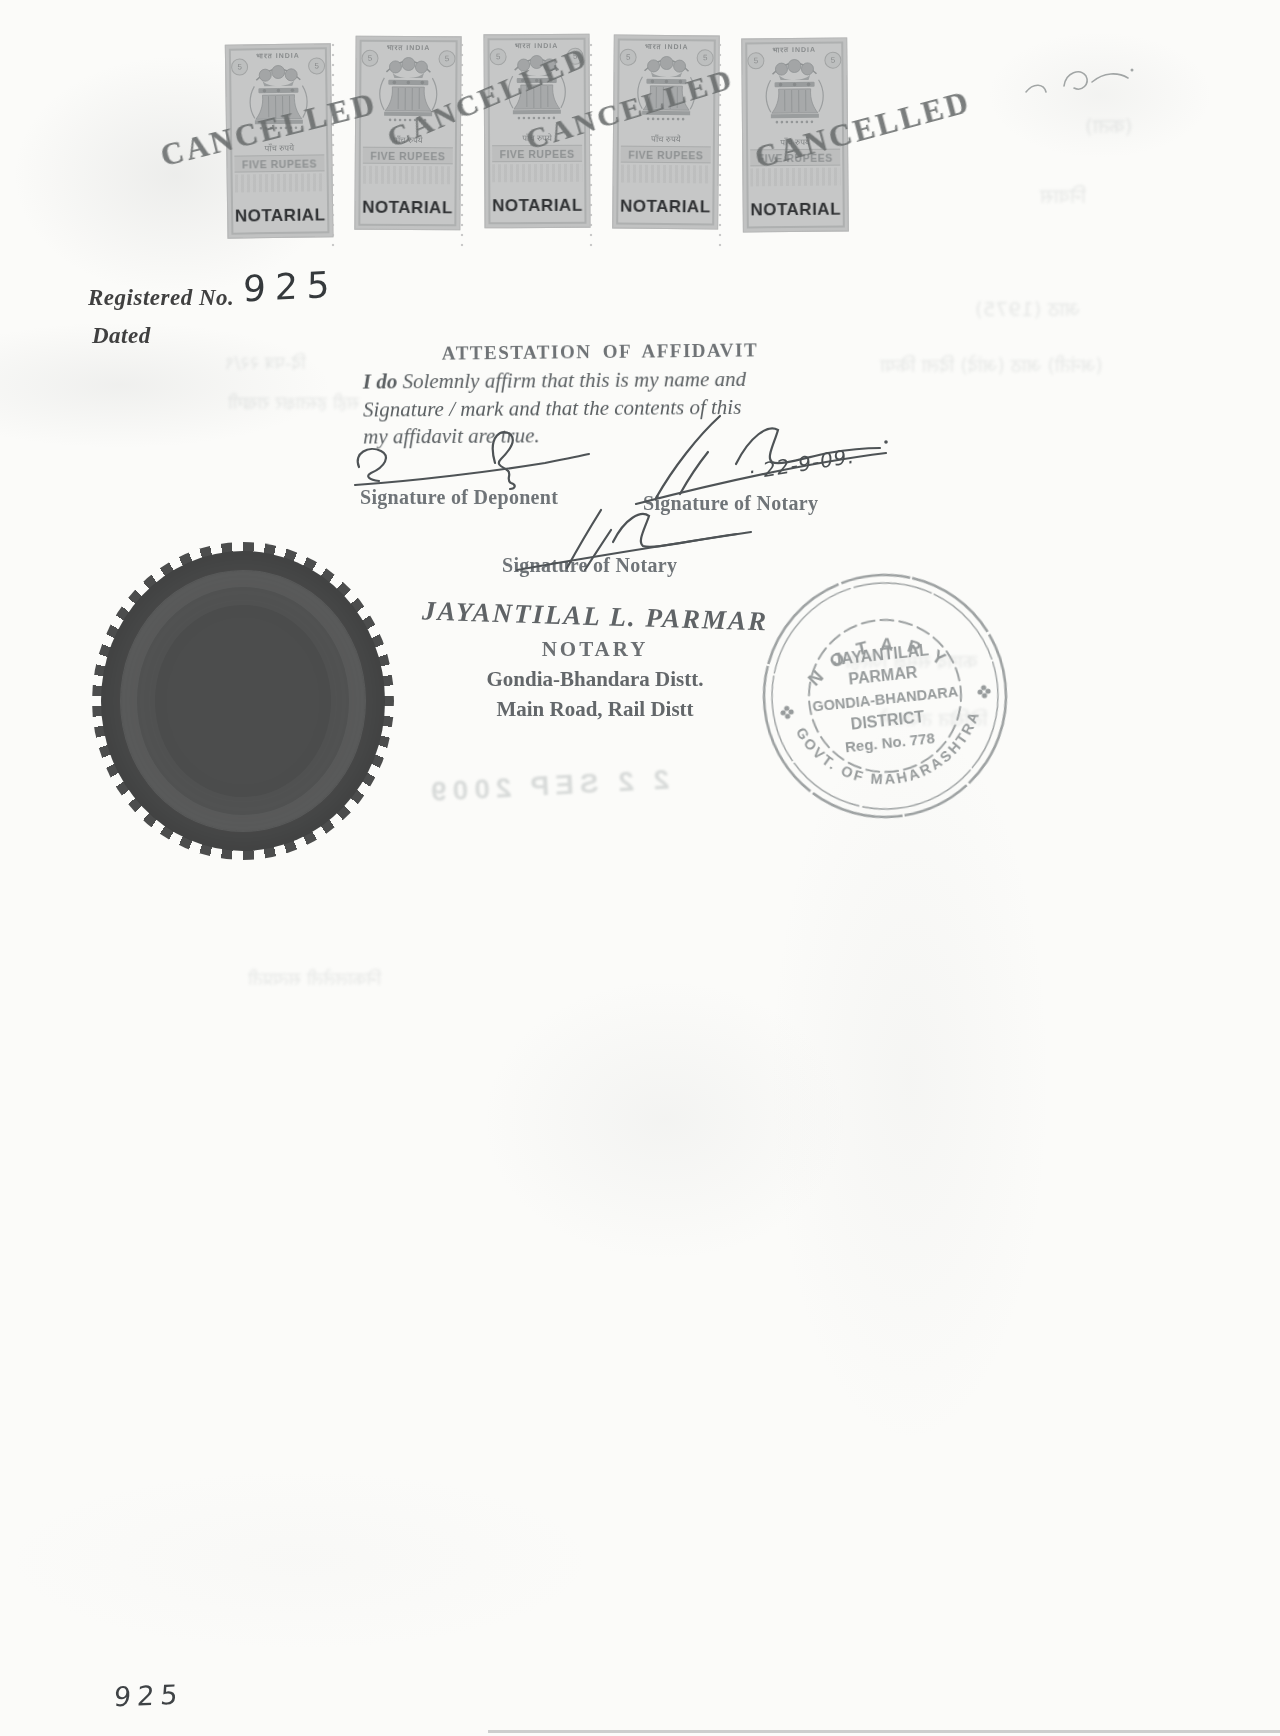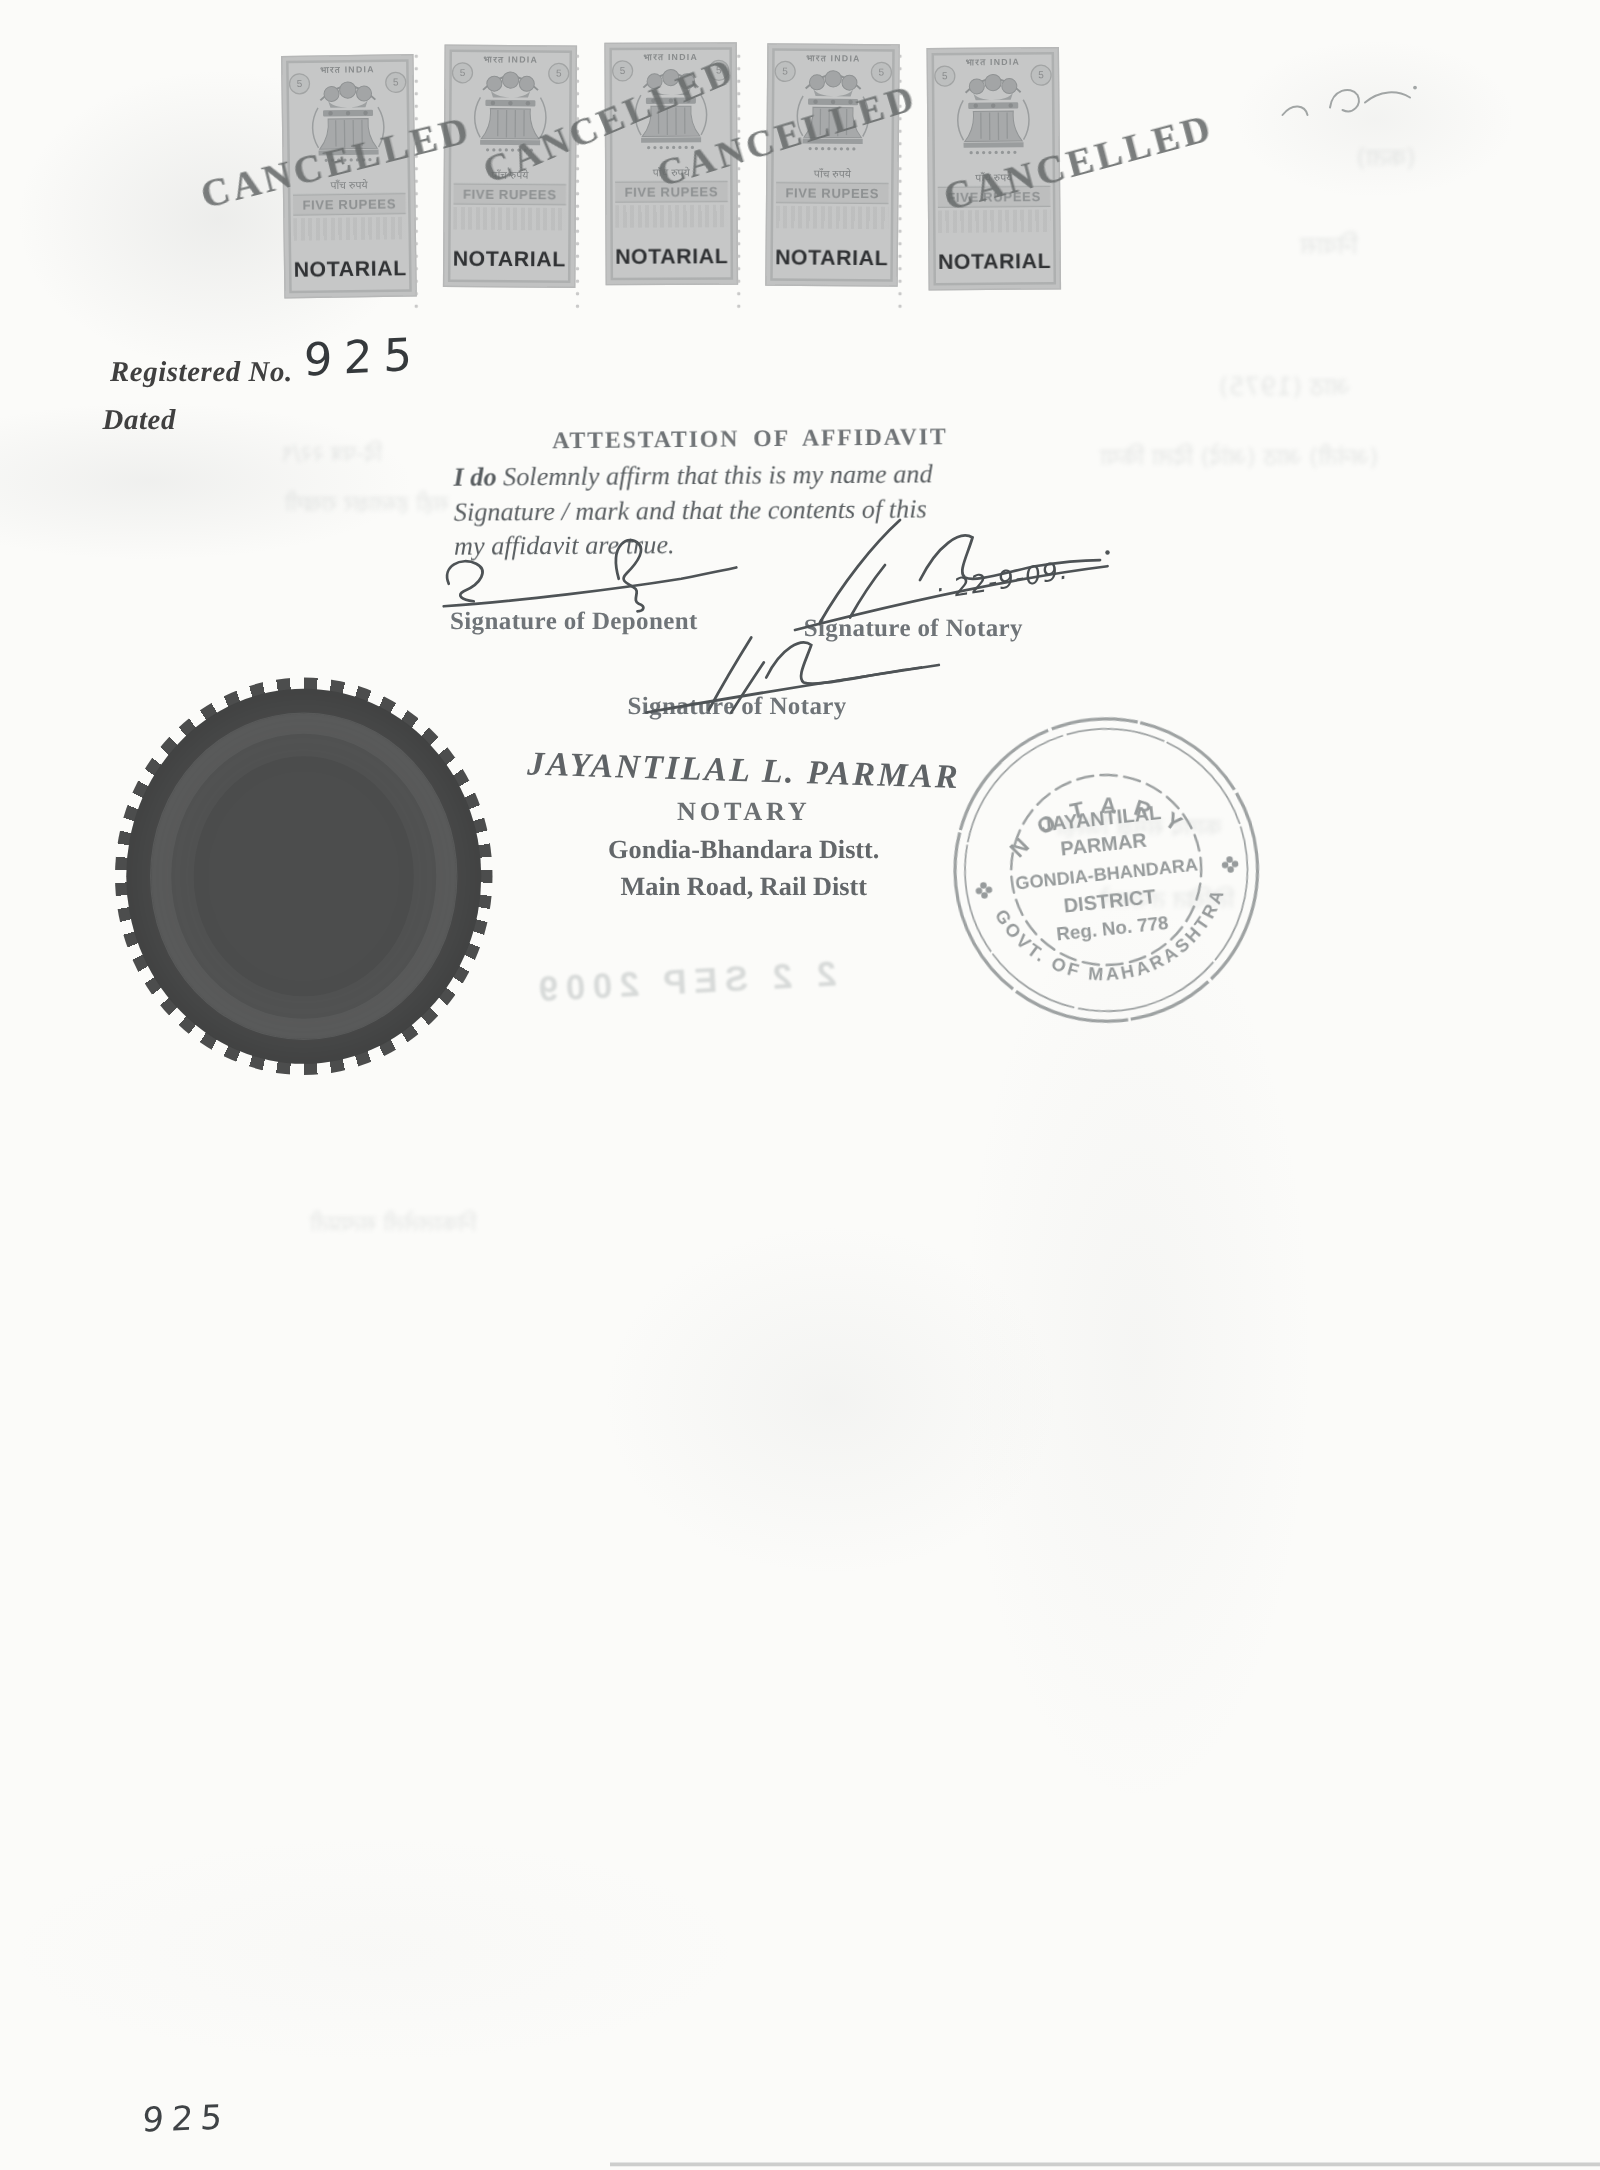--- a/index.html
+++ b/index.html
@@ -237,21 +237,21 @@
     </div>
   </div>
 
   <div class="cancel" style="left:158px;top:112px;transform:rotate(-14deg);font-size:31px">CANCELLED</div>
   <div class="cancel" style="left:380px;top:80px;transform:rotate(-23deg)">CANCELLED</div>
   <div class="cancel" style="left:522px;top:92px;transform:rotate(-17deg)">CANCELLED</div>
   <div class="cancel" style="left:752px;top:112px;transform:rotate(-15deg);font-size:31px">CANCELLED</div>
 
   <div class="reg-label" style="left:88px;top:285px">Registered No.</div>
   <div id="reg-number">925</div>
-  <div class="reg-label" style="left:82px;top:323px">Dated</div>
+  <div class="reg-label" style="left:92px;top:323px">Dated</div>
 
   <div id="att-title">ATTESTATION OF AFFIDAVIT</div>
   <div id="att-par">
     <div><b>I do</b><span> Solemnly affirm that this is my name and</span></div>
     <div>Signature / mark and that the contents of this</div>
     <div>my affidavit are true.</div>
   </div>
 
   <svg class="sig-svg" style="left:345px;top:423px" width="250" height="75" viewBox="0 0 250 75">
     <path d="M14,44 C8,30 24,22 36,28 C46,33 40,44 26,50 C20,53 24,57 34,58"></path>

